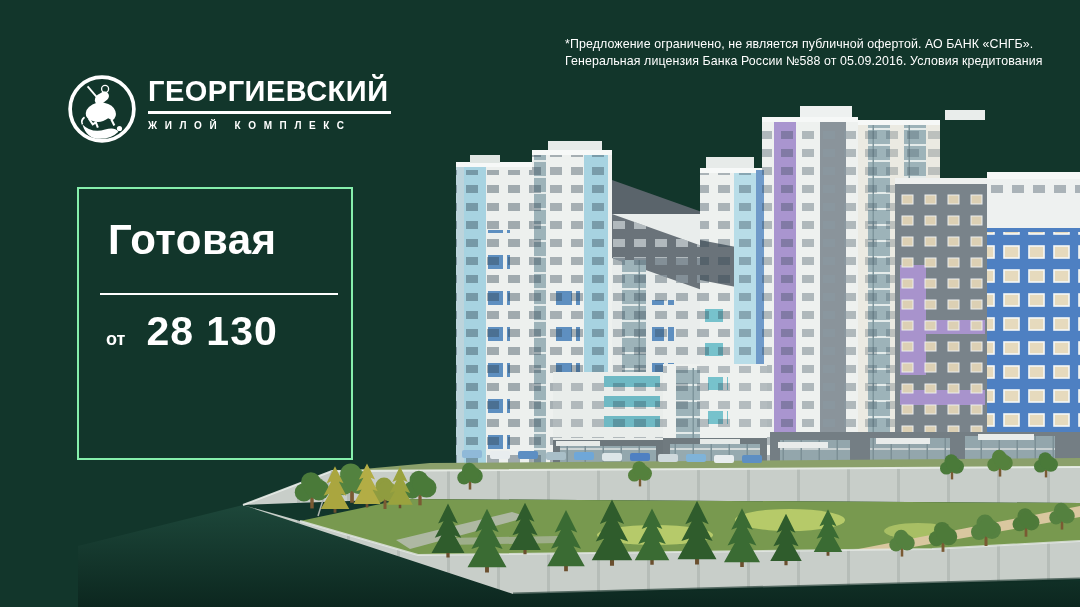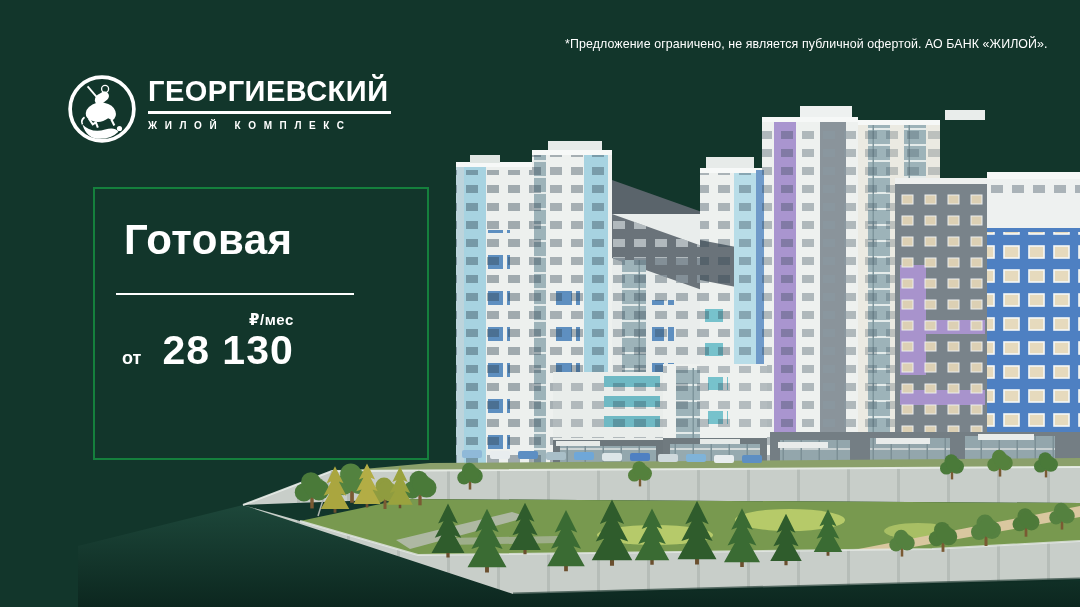--- a/index.html
+++ b/index.html
@@ -14,22 +14,22 @@
   .logo{position:absolute;left:66px;top:57px;display:flex;align-items:flex-start;margin-top:16px;}
   .emblem{width:72px;height:72px;flex:0 0 auto;}
   .logo-text{margin-left:10px;margin-top:4px;width:246px;}
   .logo-title{font-size:29px;font-weight:bold;letter-spacing:0.5px;white-space:nowrap;line-height:1;}
   .logo-rule{height:2.5px;background:#fff;width:243px;margin-top:5px;}
   .logo-sub{font-size:10px;font-weight:bold;letter-spacing:7.6px;white-space:nowrap;margin-top:6px;}
   
   .disclaimer{position:absolute;left:565px;top:36px;font-size:12.4px;line-height:17px;letter-spacing:0.1px;}
   .disclaimer div{white-space:nowrap;}
   
-  .offer-box{position:absolute;left:93px;top:187px;width:336px;height:273px;
-    border:2px solid #15803d;box-sizing:border-box;}
+  .offer-box{position:absolute;left:77px;top:187px;width:276px;height:273px;
+    border:2px solid #86efac;box-sizing:border-box;}
   .offer-title{margin:24px 0 0 29px;font-size:42px;line-height:53px;font-weight:bold;letter-spacing:0.5px;}
   .offer-title span{display:block;}
   .offer-rule{height:2px;background:#fff;width:238px;margin:27px 0 0 21px;}
   .price-block{display:inline-block;position:relative;margin:16px 0 0 27px;}
   .rub{text-align:right;font-size:15px;font-weight:bold;letter-spacing:0.5px;margin-bottom:1px;}
   .price-row{display:flex;align-items:baseline;gap:21px;}
   .from{font-size:18px;font-weight:bold;}
   .price{font-size:41px;font-weight:bold;letter-spacing:1px;line-height:1;}
 </style>
 </head>
@@ -259,30 +259,30 @@
       <path d="M18,43 q-4,3 -2,7" stroke="#ffffff" stroke-width="1.6" fill="none"></path>
     </svg>
     <div class="logo-text">
       <div class="logo-title">ГЕОРГИЕВСКИЙ</div>
       <div class="logo-rule"></div>
       <div class="logo-sub">ЖИЛОЙ КОМПЛЕКС</div>
     </div>
   </div>
 
   <div class="disclaimer">
-    <div>*Предложение ограничено, не является публичной офертой. АО БАНК «ЖИЛОЙ».</div>
+    <div>*Предложение ограничено, не является публичной офертой. АО БАНК «СНГБ».</div>
+    <div>Генеральная лицензия Банка России №588 от 05.09.2016. Условия кредитования</div>
   </div>
 
   <div class="offer-box">
     <div class="offer-title">
       <span>Готовая</span>
     </div>
     <div class="offer-rule"></div>
     <div class="price-block">
-      <div class="rub">₽/мес</div>
       <div class="price-row">
         <span class="from">от</span>
         <span class="price">28 130</span>
       </div>
     </div>
   </div>
 
 </div>
 
 </body></html>

